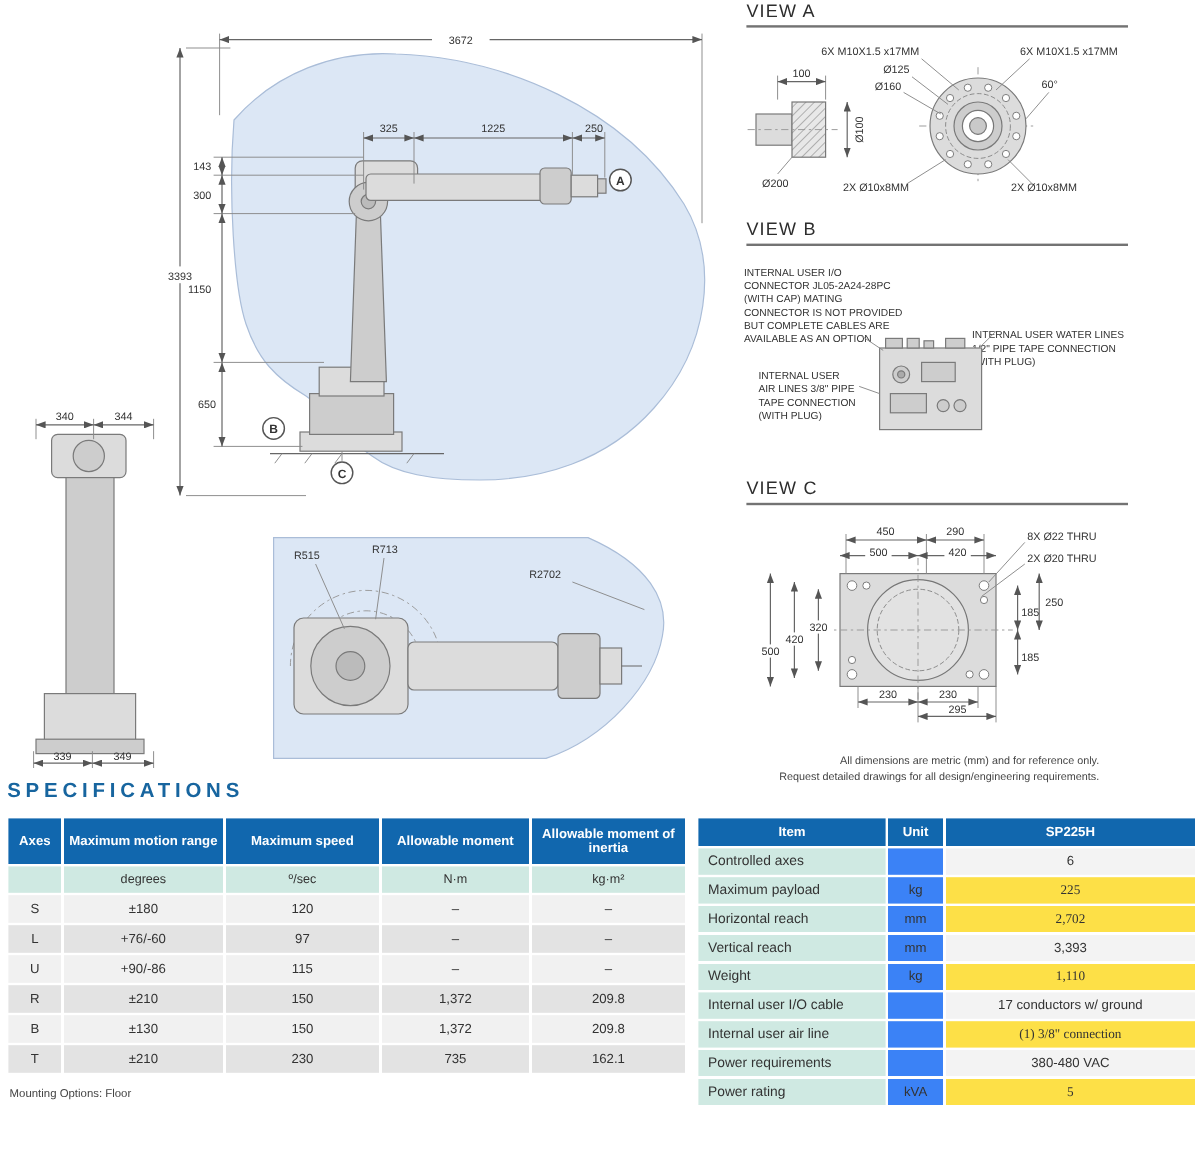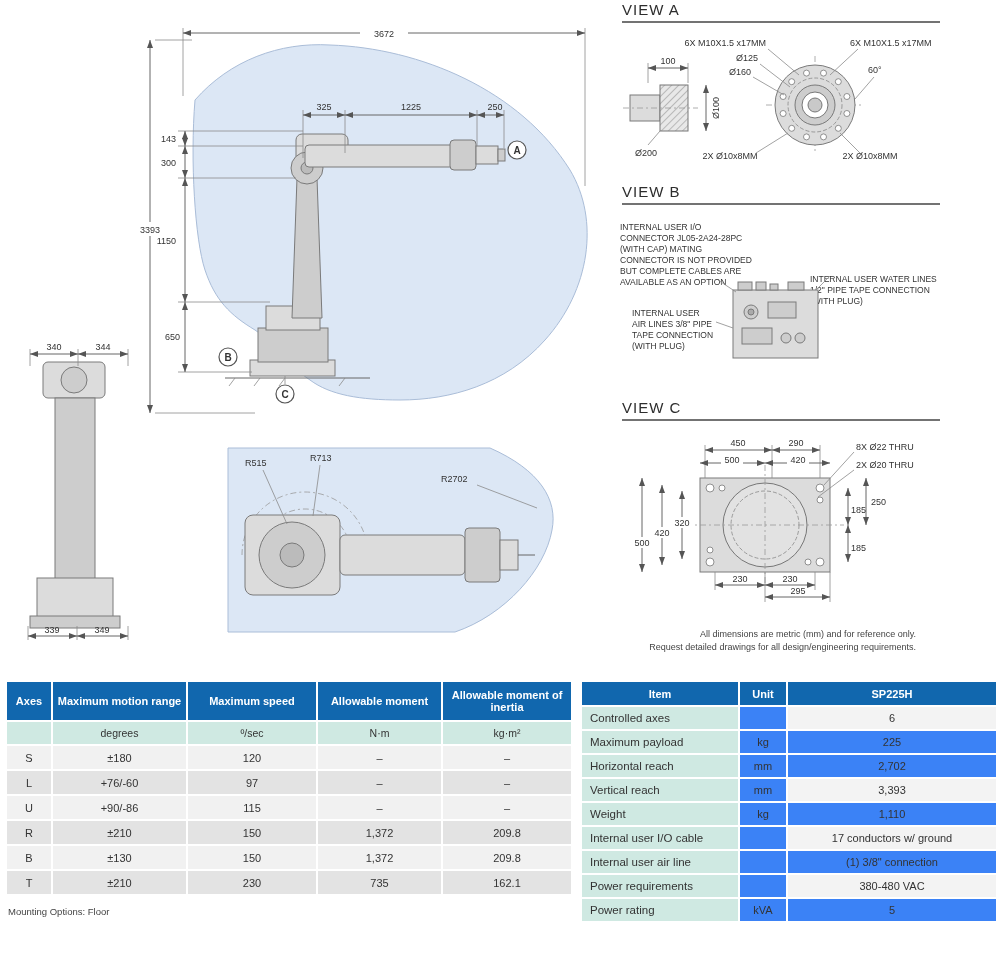--- a/index.html
+++ b/index.html
@@ -22,21 +22,21 @@
   #axes-table th { background:#1167ae; color:#fff; height:40px; font-weight:bold; }
   .units-row td { background:#cfe9e2; height:24px; font-size:10.5px; }
   .row-a td { background:#f1f1f1; height:25px; }
   .row-b td { background:#e3e3e3; height:25px; }
   #spec-table { left:580px; top:680px; width:416px; }
   #spec-table th { background:#1167ae; color:#fff; height:25px; font-weight:bold; }
   #spec-table td { height:24px; }
   .item-cell { background:#cfe9e2; text-align:left; padding-left:8px; font-size:11.5px; }
   .unit-cell { background:#3b82f6; }
   .val-a { background:#f3f3f3; }
-  .val-b { background:#3b82f6; }
+  .val-b { background:#fde047;font-family:Liberation Serif, serif; }
 
   svg text { font-family:"Liberation Sans",sans-serif; }
   .dim  { stroke:#666; stroke-width:1; fill:none; }
   .dimln{ stroke:#666; stroke-width:1; fill:none; marker-start:url(#arr); marker-end:url(#arr); }
   .ext  { stroke:#8a8a8a; stroke-width:0.8; fill:none; }
   .dimtxt { font-size:9px; fill:#333; }
   .robot  { fill:#dcdcdc; stroke:#7a7a7a; stroke-width:1; }
   .robot2 { fill:#cdcdcd; stroke:#7a7a7a; stroke-width:1; }
   .env  { fill:#dce7f5; stroke:#aabdd8; stroke-width:1; }
   .cl   { stroke:#999; stroke-width:0.8; stroke-dasharray:6 3 2 3; fill:none; }
@@ -328,20 +328,21 @@
       <text class="dimtxt" x="238" y="43" text-anchor="start">2X Ø20 THRU</text>
       <line class="ext" x1="236" y1="45" x2="200" y2="72"></line>
     </g>
   </svg>
 
   <div class="footnote">
     <div>All dimensions are metric (mm) and for reference only.</div>
     <div>Request detailed drawings for all design/engineering requirements.</div>
   </div>
 
+  <div class="spec-title">SPECIFICATIONS</div>
 
   <table id="axes-table">
     <colgroup>
         <col style="width:46px">
         <col style="width:135px">
         <col style="width:130px">
         <col style="width:125px">
         <col style="width:130px">
       </colgroup>
     <thead>

